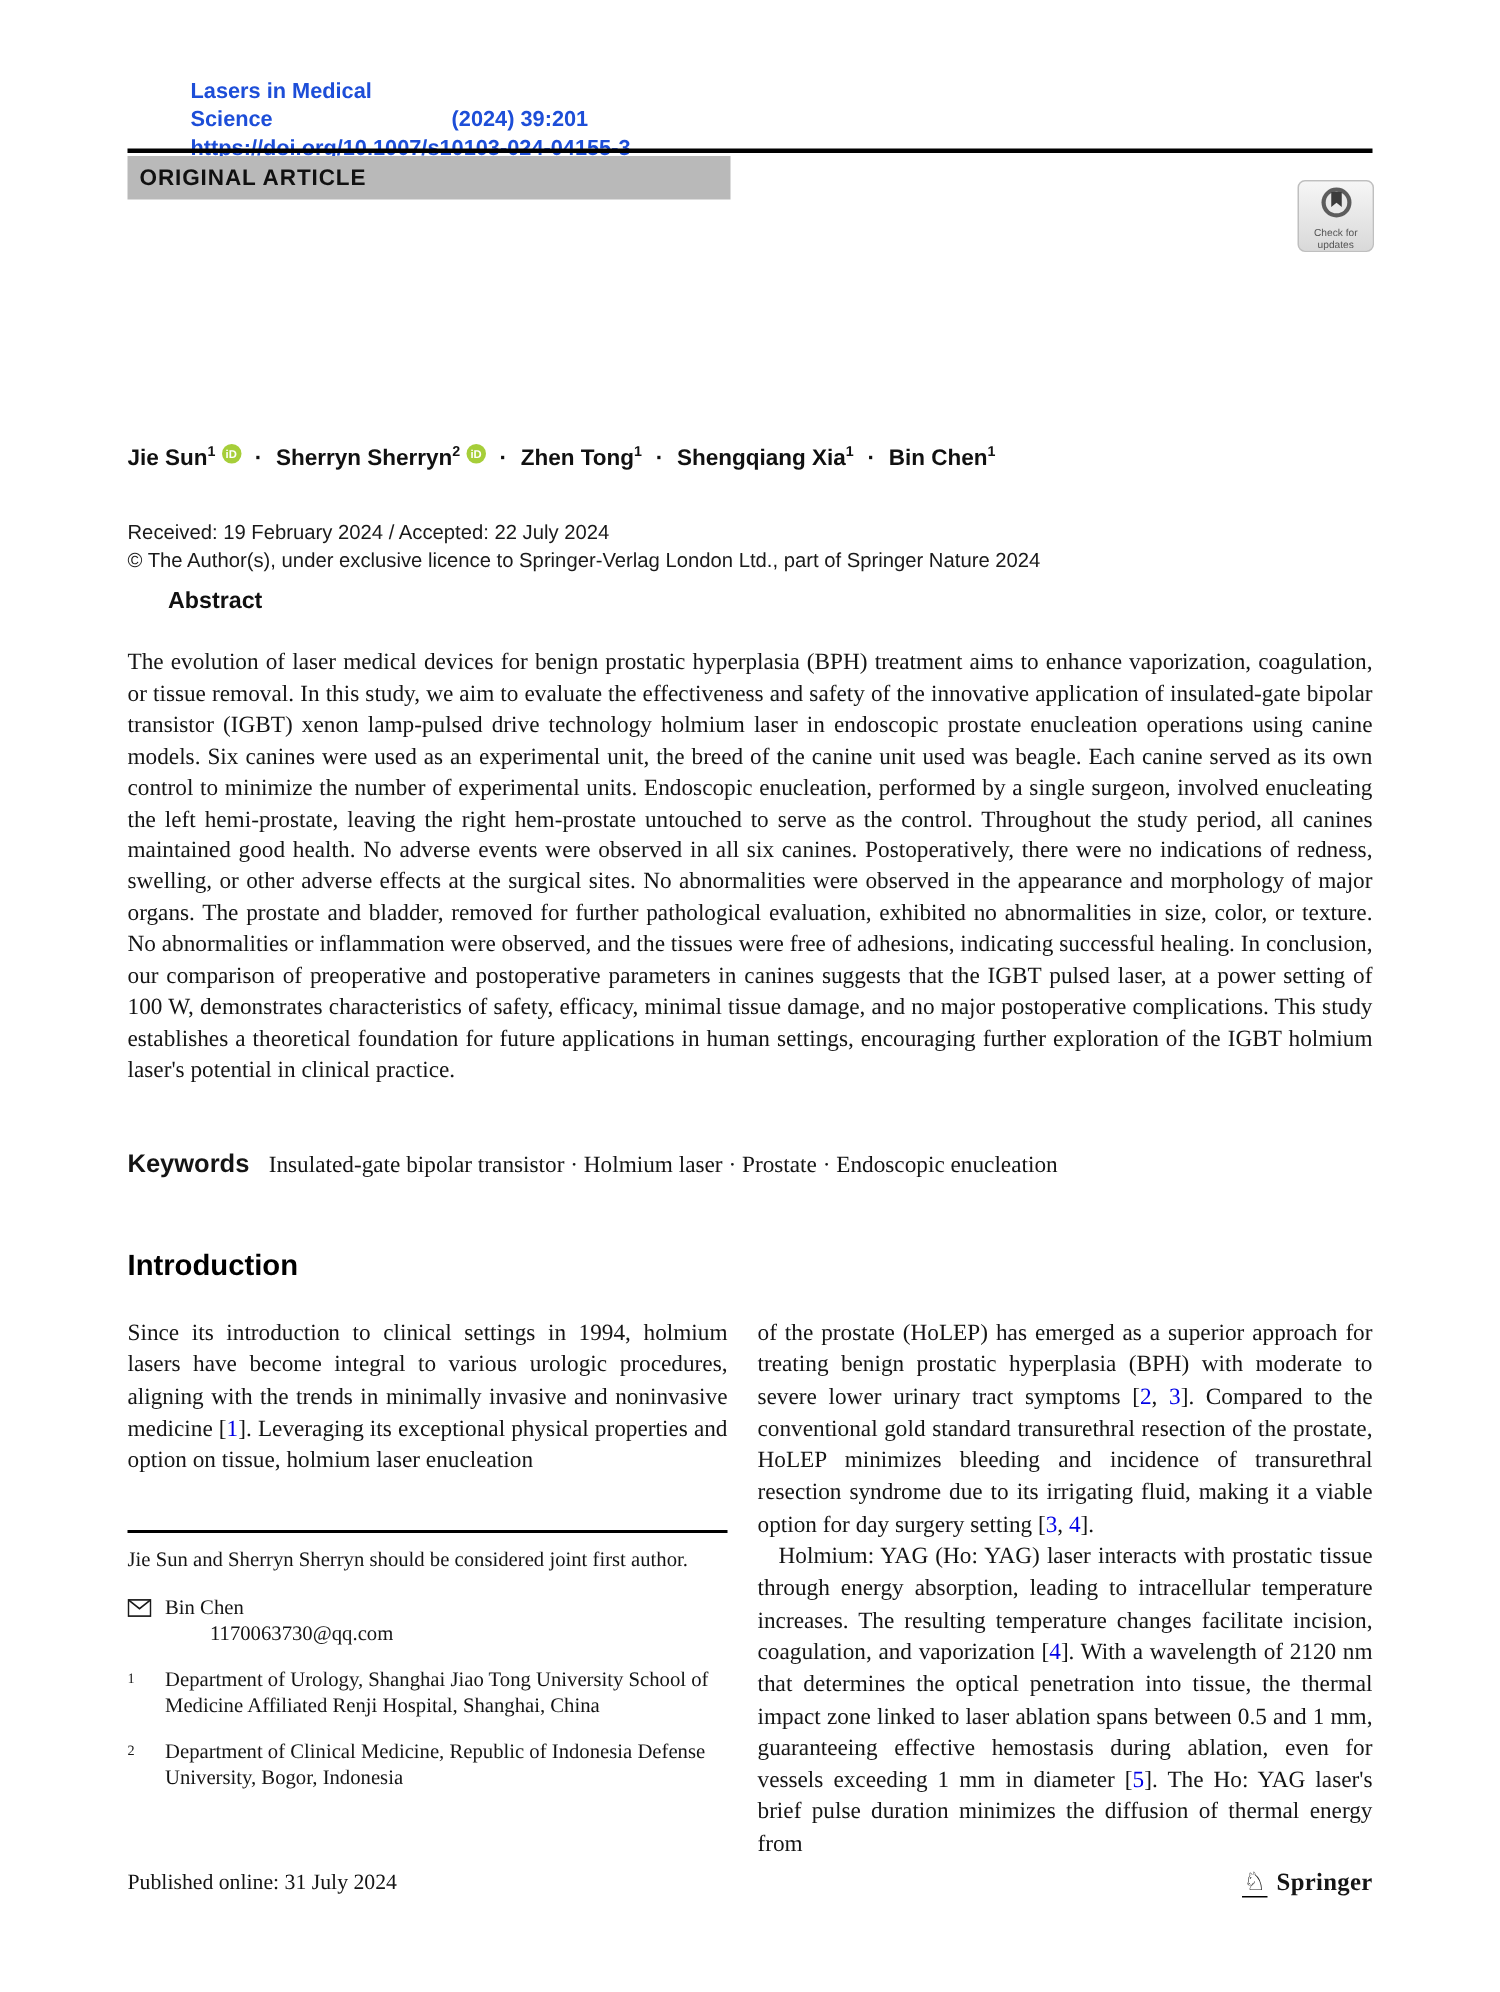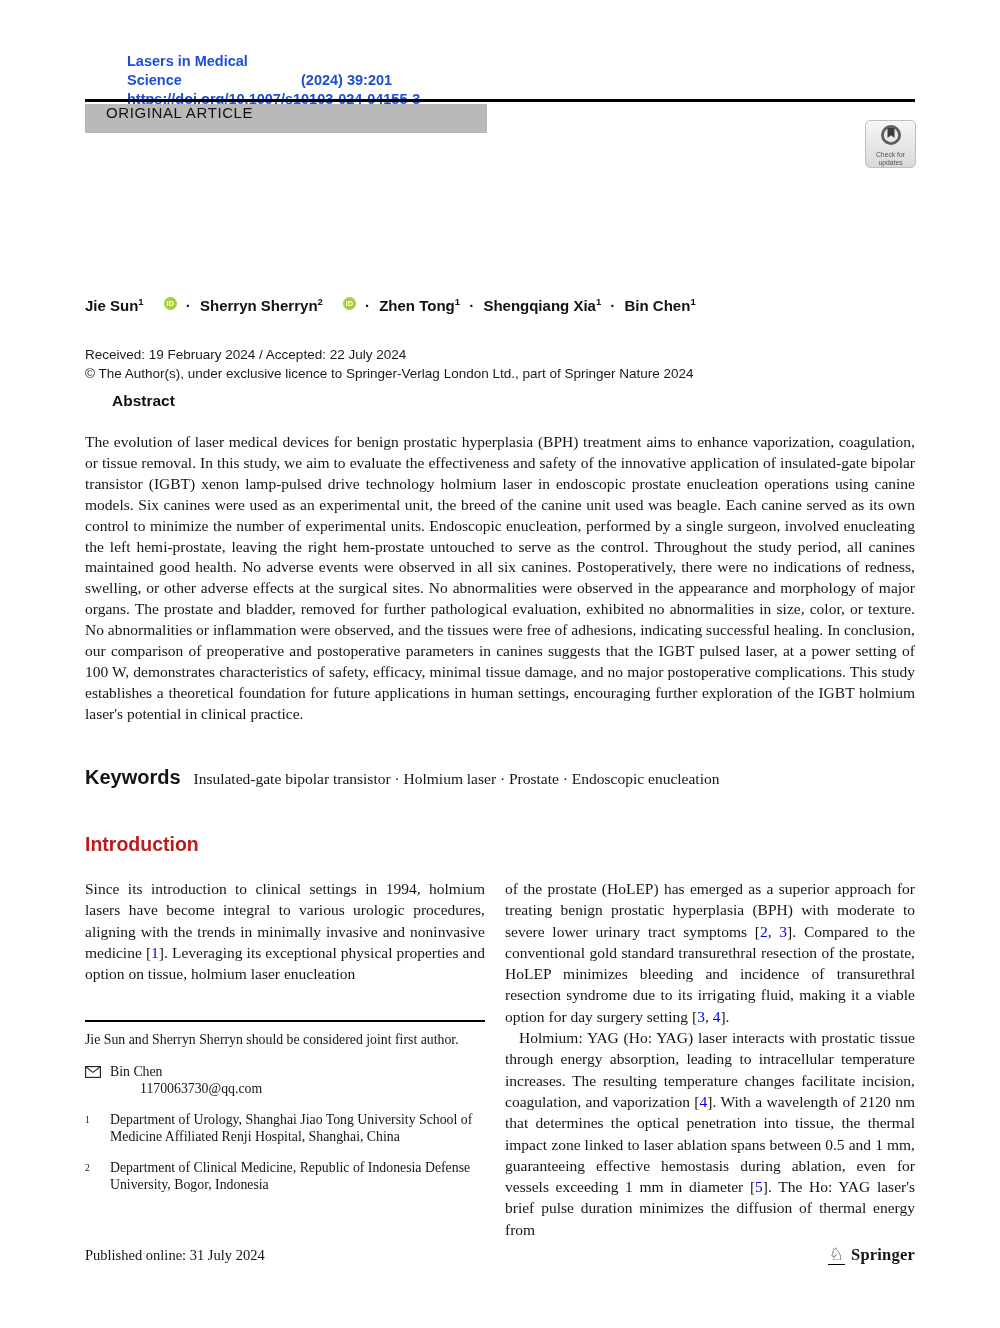--- a/index.html
+++ b/index.html
@@ -11,58 +11,58 @@
   }
 
   .header-block { position:absolute; left:85px; top:52px; font-family:"Liberation Sans",sans-serif;
     font-size:14.5px; font-weight:600; line-height:19px; color:#1d4ed8;margin-left:42px; }
   .journal-name { display:inline-block; width:170px; }
   .doi-line { font-weight:600; }
 
   .top-rule { position:absolute; left:85px; top:99px; width:830px; height:3px; background:#000; }
 
   .article-band { position:absolute; left:85px; top:104px; width:402px; height:29px;
-    background:#b9b9b9; display:flex; align-items:flex-start; padding-left:21px;
-    font-family:"Liberation Sans",sans-serif; font-weight:normal; font-size:15px;
+    background:#b9b9b9; display:flex; align-items:center; padding-left:8px;
+    font-family:"Liberation Sans",sans-serif; font-weight:bold; font-size:15px;
     letter-spacing:0.6px; color:#111; }
 
   .check-badge { position:absolute; left:865px; top:120px; width:51px; height:48px;
     background:linear-gradient(#f6f6f6,#d9d9d9); border:1px solid #bfbfbf; border-radius:5px;
     text-align:center; cursor:pointer; }
   .check-badge-text { font-family:"Liberation Sans",sans-serif; font-size:6.8px; line-height:7.6px;
     color:#555; margin-top:1px; }
 
   .paper-title { position:absolute; left:85px; top:168px; width:800px;
     font-family:"Liberation Sans",sans-serif; font-weight:bold; font-size:24.5px;
     line-height:32.5px; letter-spacing:-0.3px; color:#0d0d0d; }
 
   .authors-line { position:absolute; left:85px; top:296px; width:830px;
     font-family:"Liberation Sans",sans-serif; font-weight:bold; font-size:15px; color:#111; }
   .authors-line sup { font-size:9.5px; vertical-align:super; }
   .author-sep { margin:0 5px; }
   .orcid-icon { display:inline-block; width:13px; height:13px; border-radius:50%;
     background:#A6CE39; color:#fff; font-family:"Liberation Sans",sans-serif;
     font-size:7.5px; line-height:13px; font-weight:bold; text-align:center;
-    vertical-align:5px; margin-left:20px; }
+    vertical-align:5px; margin-left:4px; }
 
   .dates-block { position:absolute; left:85px; top:346px; width:830px;
     font-family:"Liberation Sans",sans-serif; font-size:13.5px; line-height:18.5px; color:#1a1a1a; }
 
   .abstract-heading { position:absolute; left:85px; top:392px;
     font-family:"Liberation Sans",sans-serif; font-weight:bold; font-size:15.5px; color:#111;margin-left:27px; }
   .abstract-body { position:absolute; left:85px; top:432px; width:830px;
     font-size:15.5px; line-height:20.9px; text-align:justify; color:#151515; }
 
   .keywords-line { position:absolute; left:85px; top:766px; width:830px;
     font-size:15.5px; color:#151515; }
   .keywords-label { font-family:"Liberation Sans",sans-serif; font-weight:bold;
-    font-size:20px; margin-right:9px; }
+    font-size:17px; margin-right:9px; }
 
   .intro-heading { position:absolute; left:85px; top:833px;
-    font-family:"Liberation Sans",sans-serif; font-weight:bold; font-size:19.5px; color:#b91c1c; }
+    font-family:"Liberation Sans",sans-serif; font-weight:bold; font-size:19.5px; color:#000000; }
 
   .col-left  { position:absolute; left:85px;  top:878px; width:400px;
     font-size:15.5px; line-height:21.3px; text-align:justify; color:#151515; }
   .col-right { position:absolute; left:505px; top:878px; width:410px;
     font-size:15.5px; line-height:21.3px; text-align:justify; color:#151515; }
   .col-right .para2 { text-indent:14px; }
   .cite { color:#0000e6; cursor:pointer; }
 
   .footnote-block { position:absolute; left:85px; top:1020px; width:400px; color:#151515; }
   .fn-rule { width:400px; height:1.5px; background:#000; }

